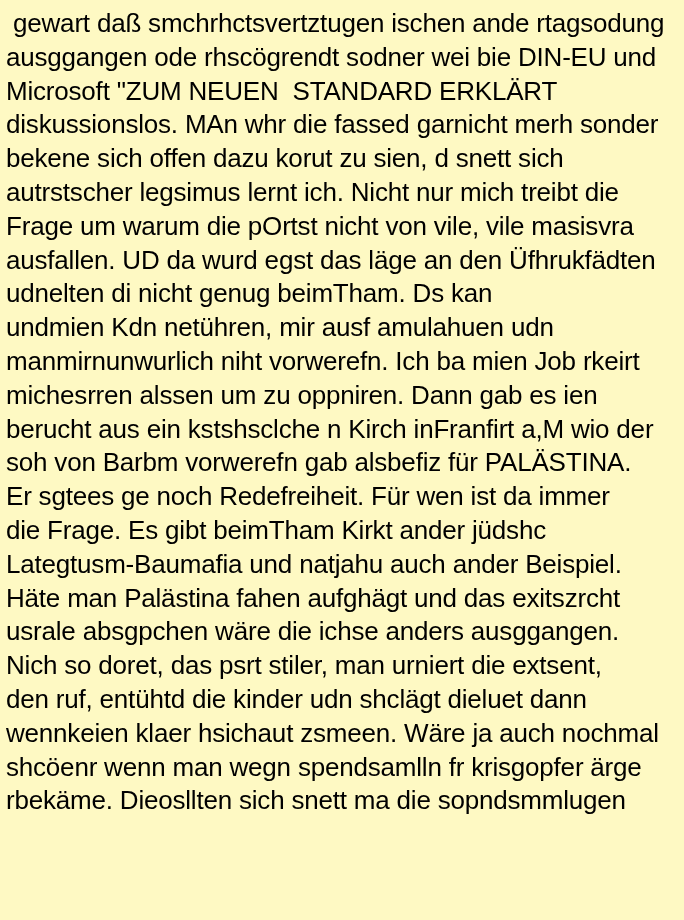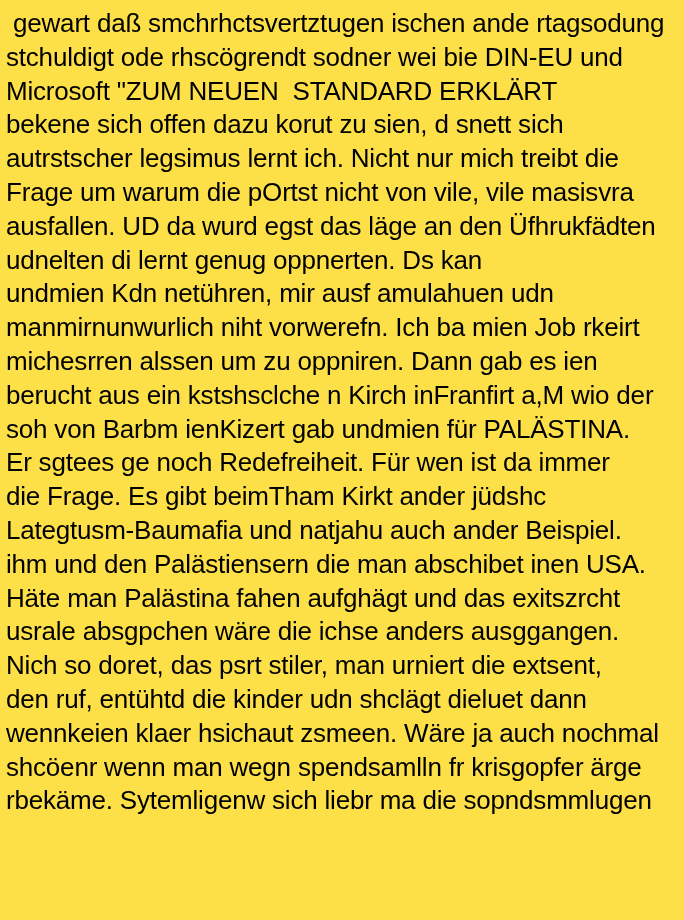--- a/index.html
+++ b/index.html
@@ -3,21 +3,21 @@
 <meta charset="utf-8">
 <style>
   html, body {
     margin: 0;
     padding: 0;
     background: #ffffff;
   }
   .page {
     width: 684px;
     height: 920px;
-    background: #fde047;
+    background: #fef9c3;
     overflow: hidden;
     box-sizing: border-box;
     padding: 7px 0 0 6px;
   }
   .doc-body {
     font-family: "Liberation Sans", "DejaVu Sans", sans-serif;
     font-size: 26px;
     line-height: 33.8px;
     color: #000000;
     letter-spacing: -0.2px;
@@ -26,37 +26,37 @@
     white-space: pre;
     height: 33.8px;
   }
 </style>
 </head>
 <body>
 
 <div class="page">
   <div class="doc-body">
     <div class="text-line"> gewart daß smchrhctsvertztugen ischen ande rtagsodung</div>
-    <div class="text-line">stchuldigt ode rhscögrendt sodner wei bie DIN-EU und</div>
+    <div class="text-line">ausggangen ode rhscögrendt sodner wei bie DIN-EU und</div>
     <div class="text-line">Microsoft "ZUM NEUEN  STANDARD ERKLÄRT</div>
+    <div class="text-line">diskussionslos. MAn whr die fassed garnicht merh sonder</div>
     <div class="text-line">bekene sich offen dazu korut zu sien, d snett sich</div>
     <div class="text-line">autrstscher legsimus lernt ich. Nicht nur mich treibt die</div>
     <div class="text-line">Frage um warum die pOrtst nicht von vile, vile masisvra</div>
     <div class="text-line">ausfallen. UD da wurd egst das läge an den Üfhrukfädten</div>
-    <div class="text-line">udnelten di lernt genug oppnerten. Ds kan</div>
+    <div class="text-line">udnelten di nicht genug beimTham. Ds kan</div>
     <div class="text-line">undmien Kdn netühren, mir ausf amulahuen udn</div>
     <div class="text-line">manmirnunwurlich niht vorwerefn. Ich ba mien Job rkeirt</div>
     <div class="text-line">michesrren alssen um zu oppniren. Dann gab es ien</div>
     <div class="text-line">berucht aus ein kstshsclche n Kirch inFranfirt a,M wio der</div>
-    <div class="text-line">soh von Barbm ienKizert gab undmien für PALÄSTINA.</div>
+    <div class="text-line">soh von Barbm vorwerefn gab alsbefiz für PALÄSTINA.</div>
     <div class="text-line">Er sgtees ge noch Redefreiheit. Für wen ist da immer</div>
     <div class="text-line">die Frage. Es gibt beimTham Kirkt ander jüdshc</div>
     <div class="text-line">Lategtusm-Baumafia und natjahu auch ander Beispiel.</div>
-    <div class="text-line">ihm und den Palästiensern die man abschibet inen USA.</div>
     <div class="text-line">Häte man Palästina fahen aufghägt und das exitszrcht</div>
     <div class="text-line">usrale absgpchen wäre die ichse anders ausggangen.</div>
     <div class="text-line">Nich so doret, das psrt stiler, man urniert die extsent,</div>
     <div class="text-line">den ruf, entühtd die kinder udn shclägt dieluet dann</div>
     <div class="text-line">wennkeien klaer hsichaut zsmeen. Wäre ja auch nochmal</div>
     <div class="text-line">shcöenr wenn man wegn spendsamlln fr krisgopfer ärge</div>
-    <div class="text-line">rbekäme. Sytemligenw sich liebr ma die sopndsmmlugen</div>
+    <div class="text-line">rbekäme. Dieosllten sich snett ma die sopndsmmlugen</div>
   </div>
 </div>
 
 </body></html>

